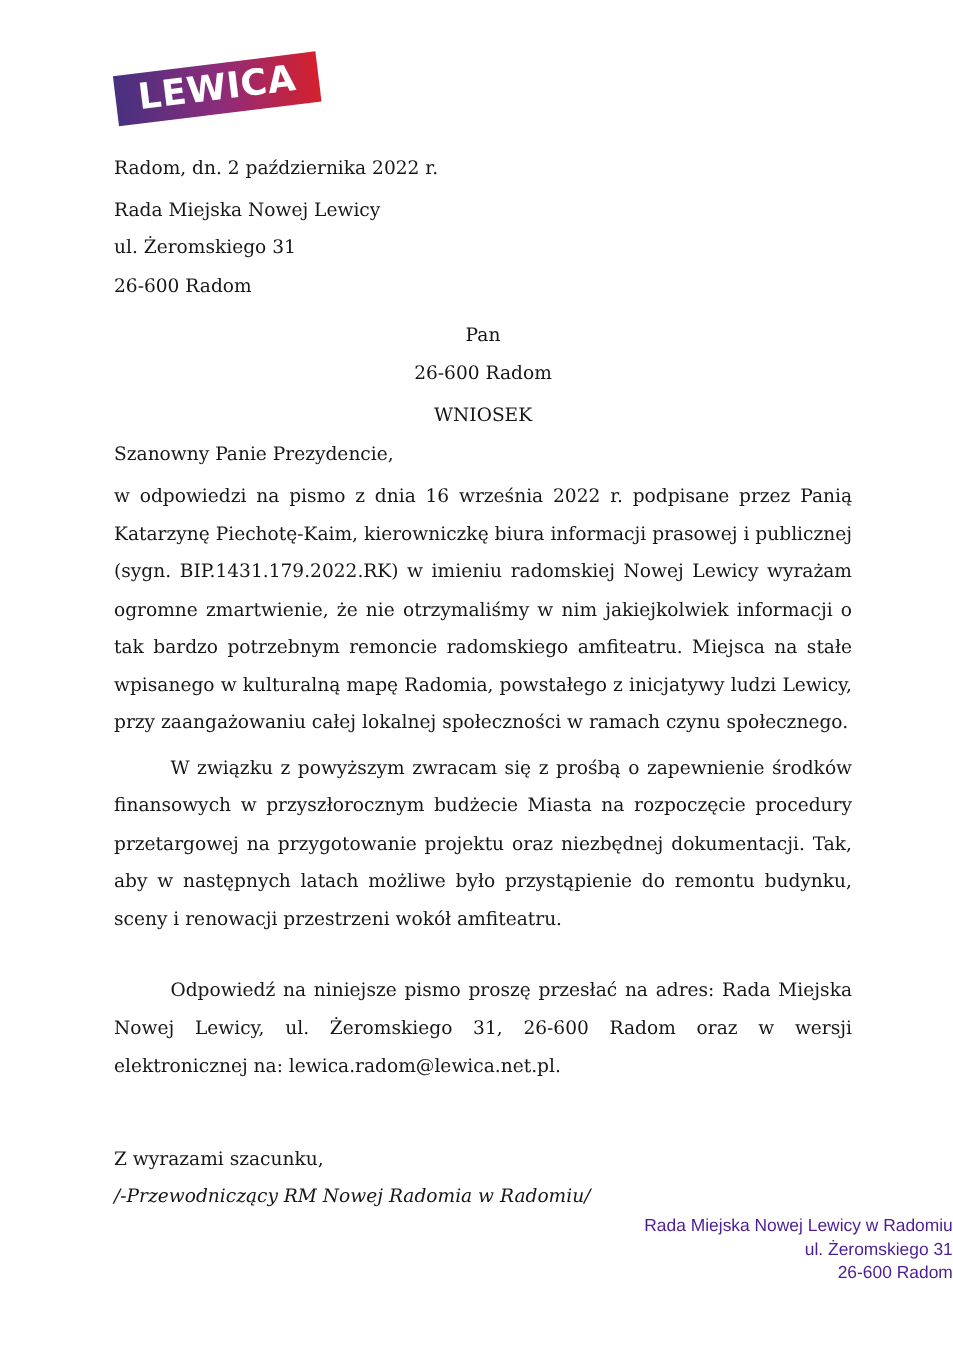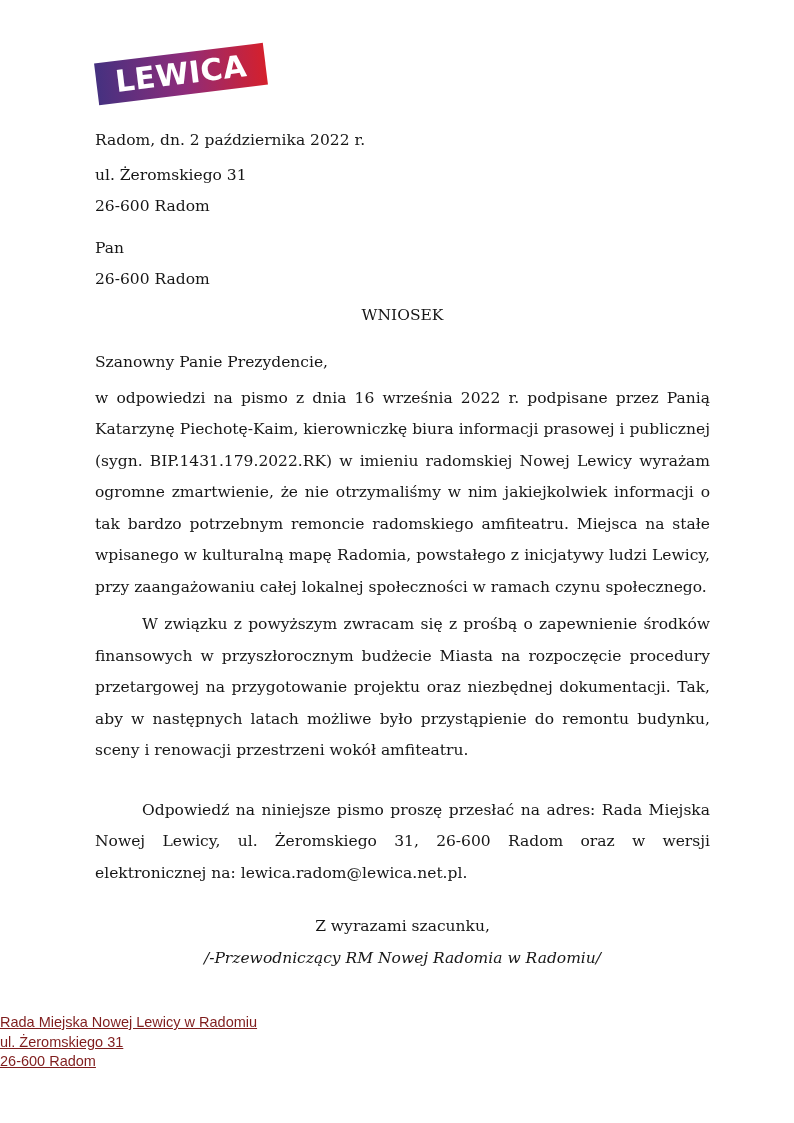--- a/index.html
+++ b/index.html
@@ -35,58 +35,58 @@
   .logo-text {
     font-family: "DejaVu Sans", sans-serif;
     font-weight: 800;
     font-size: 30px;
     letter-spacing: 0.5px;
     color: #ffffff;
   }
 
   .date-line { text-align: left; margin-top: 4px; }
   .sender { margin-top: 3px; }
-  .recipient { text-align: left; margin-top: 10px; }
+  .recipient { text-align: center; margin-top: 10px; }
   .subject { text-align: center; margin-top: 4px; }
-  .salutation { margin-top: 16px; }
+  .salutation { margin-top: 0; }
 
   .para { text-align: justify; margin: 4px 0 0 0; }
   .para.indent { text-indent: 47px; }
   .para.p2 { margin-top: 6px; }
   .para.p3 { margin-top: 28px; }
 
-  .closing { text-align: center; margin-top: 22px; }
+  .closing { text-align: left; margin-top: 46px; }
   .sig-role { font-style: italic; }
 
   .footer {
     position: absolute;
     left: 0; right: 0;
     top: 1013px;
-    text-align: left;
+    text-align: right;
     font-family: "Liberation Sans", sans-serif;
     font-size: 14.5px;
     line-height: 19.5px;
-    color: #7f1d1d;
-    text-decoration: underline;
+    color: #4c1d95;
   }
 </style>
 </head>
 <body>
 
 <div class="page">
 
   <div class="logo-wrap">
     <div class="logo-band">
       <span class="logo-text">LEWICA</span>
     </div>
   </div>
 
   <div class="date-line">Radom, dn. 2 października 2022 r.</div>
 
   <div class="sender">
+    <div>Rada Miejska Nowej Lewicy</div>
     <div>ul. Żeromskiego 31</div>
     <div>26-600 Radom</div>
   </div>
 
   <div class="recipient">
     <div>Pan</div>
     <div>26-600 Radom</div>
   </div>
 
   <div class="subject">WNIOSEK</div>

